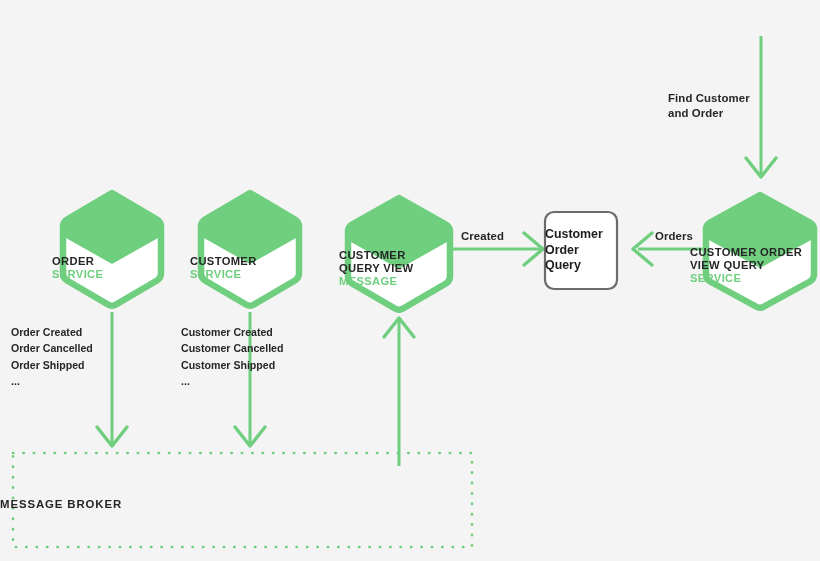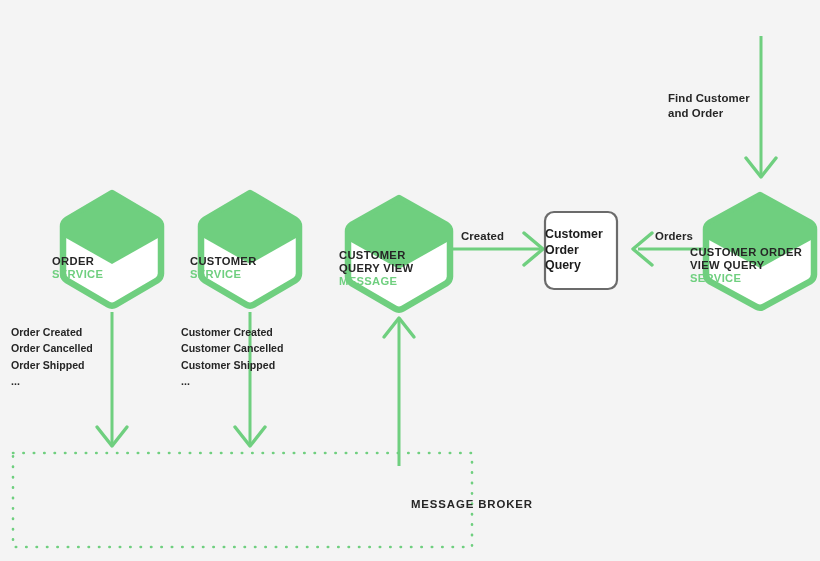--- a/index.html
+++ b/index.html
@@ -226,15 +226,15 @@
   <div class="event-list multi-line" style="left:11px; top:324px;">Order Created
 Order Cancelled
 Order Shipped
 ...</div>
 
   <div class="event-list multi-line" style="left:138px; top:324px;margin-left:43px;">Customer Created
 Customer Cancelled
 Customer Shipped
 ...</div>
 
-  <div class="broker-label" style="left:0px; top:498px; width:485px; text-align:right;margin-left:48px;">MESSAGE BROKER</div>
+  <div class="broker-label" style="left:0px; top:498px; width:485px; text-align:left;">MESSAGE BROKER</div>
 
 </div>
 
 </body></html>

